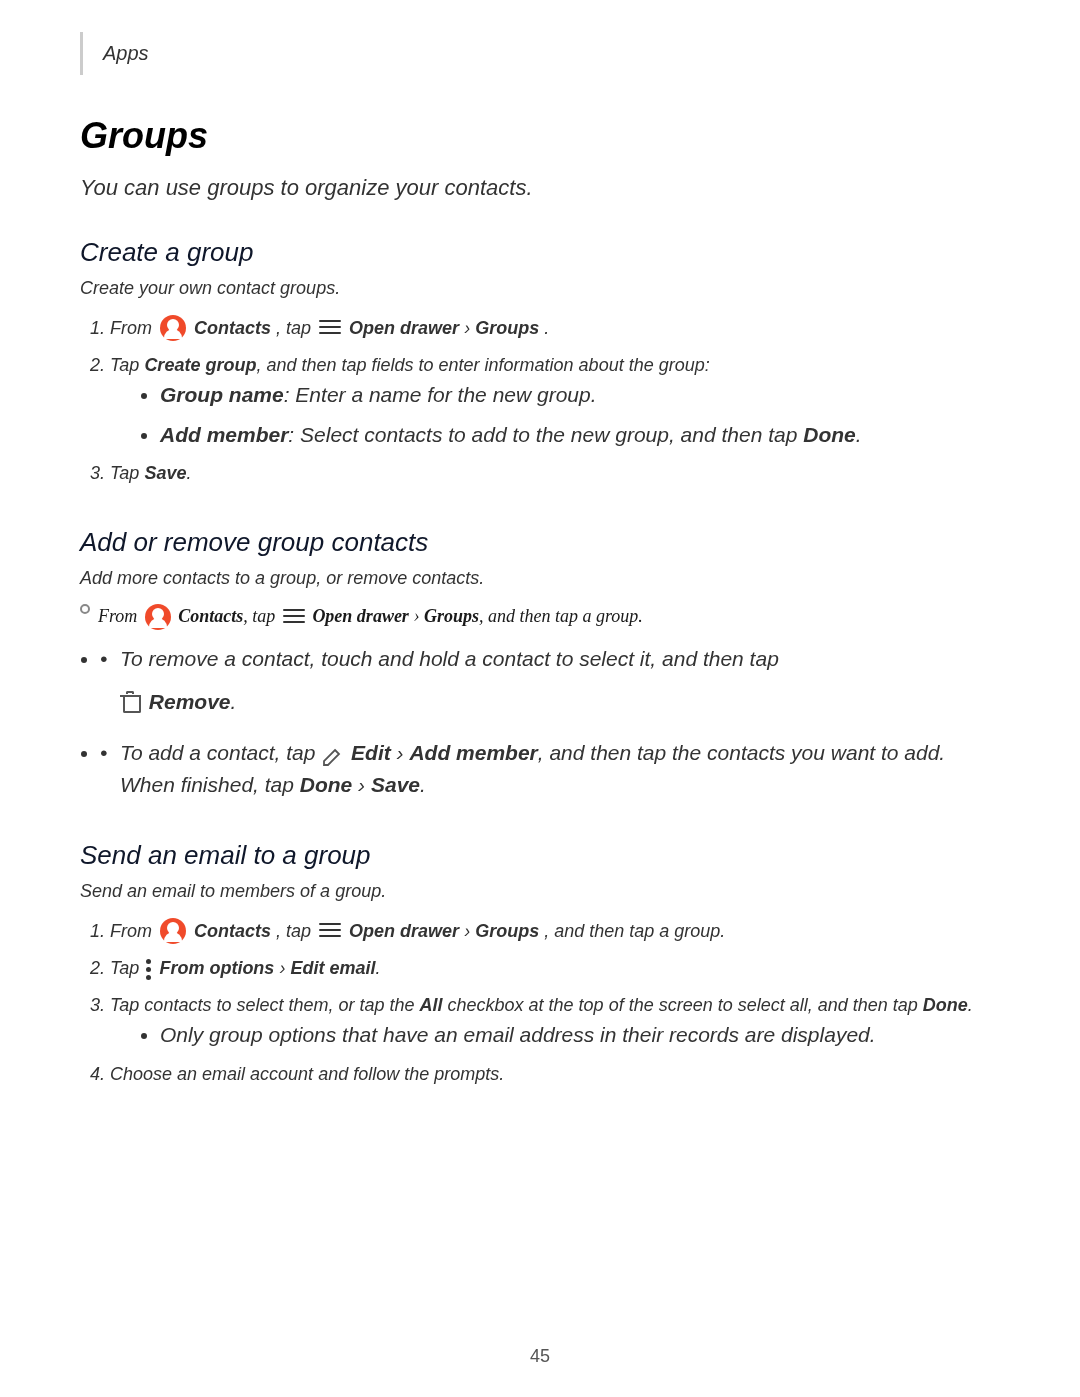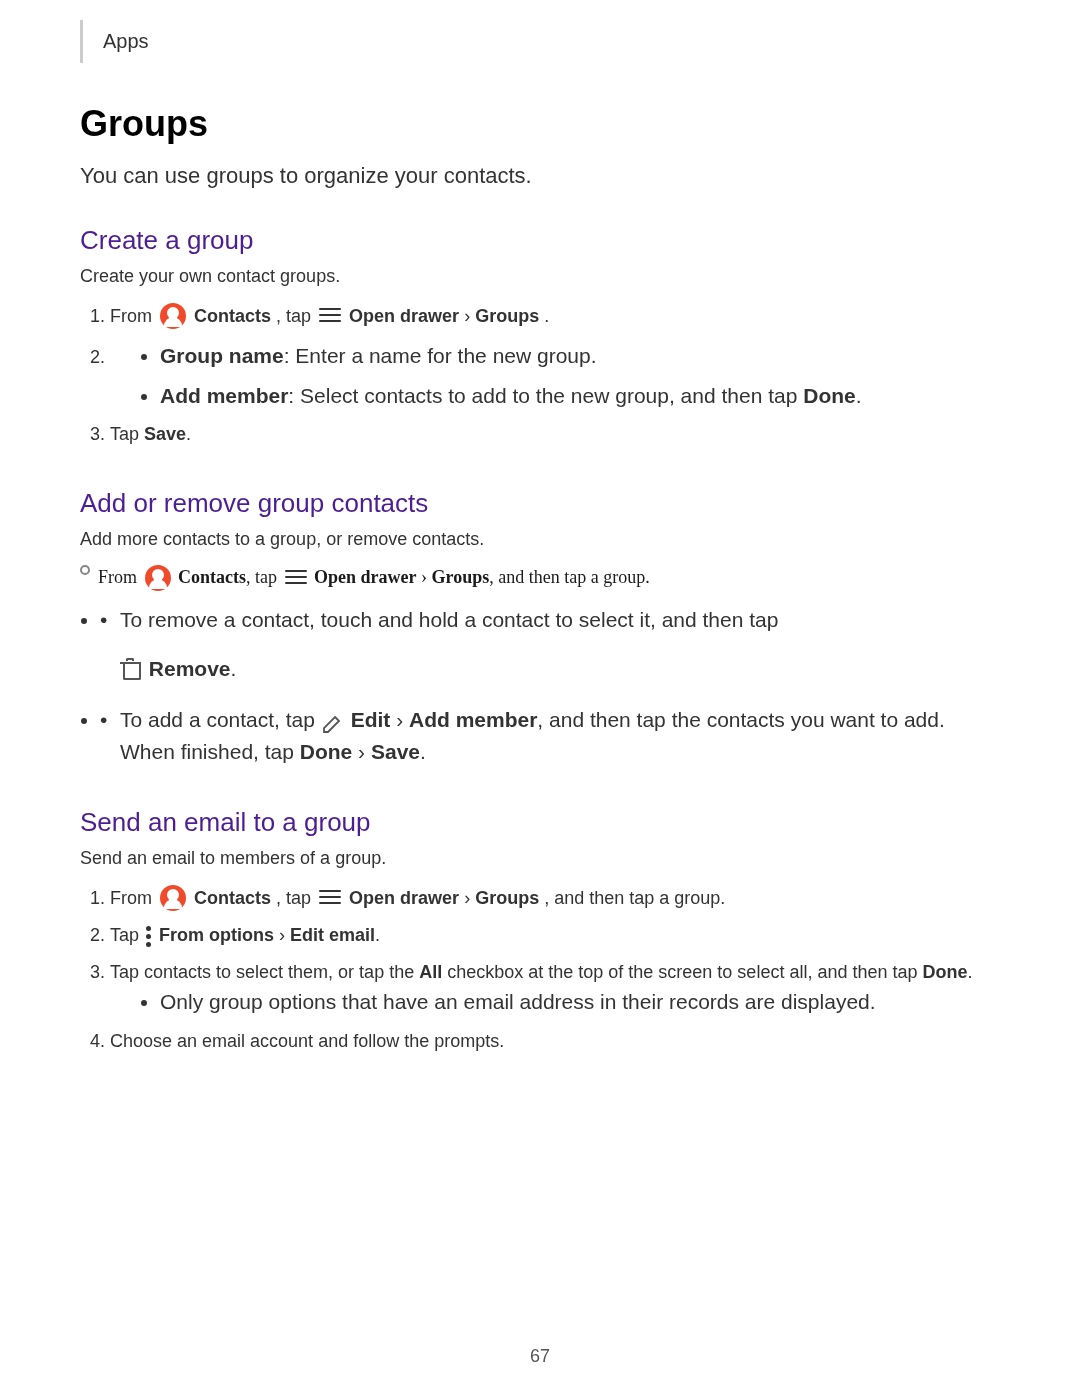--- a/index.html
+++ b/index.html
@@ -12,21 +12,22 @@
       background: #ffffff;
       font-family: 'Georgia', 'Times New Roman', serif;
       font-size: 18px;
       color: #1a1a1a;
       width: 1080px;
       min-height: 1397px;
       position: relative;
     }
 
     .page-container {
-      padding: 20px 80px 60px 80px;
+      padding: 32px 80px 60px 80px;
+      font-style: italic;
     }
 
     .apps-header {
       border-left: 3px solid #cccccc;
       padding-left: 20px;
       margin-bottom: 40px;
       font-size: 20px;
       font-family: Arial, sans-serif;
       color: #333;
       font-weight: normal;
@@ -46,21 +47,21 @@
       font-family: Arial, sans-serif;
       font-size: 22px;
       color: #333;
       margin-bottom: 36px;
     }
 
     h2.section-title {
       font-family: Arial, sans-serif;
       font-size: 26px;
       font-weight: 400;
-      color: #4c1d95;
+      color: #0f172a;
       margin-bottom: 10px;
     }
 
     .section-desc {
       font-family: Arial, sans-serif;
       font-size: 18px;
       color: #333;
       margin-bottom: 16px;
     }
 
@@ -307,20 +308,21 @@
         <span class="drawer-icon">
           <span></span><span></span><span></span>
         </span>
         <span class="bold"> Open drawer</span>
         <span> › </span>
         <span class="bold">Groups</span>
         <span>.</span>
       </li>
 
       <li>
+        <span>Tap <span class="bold">Create group</span>, and then tap fields to enter information about the group:</span>
         <ul>
           <li>
             <span class="bold">Group name</span>: Enter a name for the new group.
           </li>
           <li>
             <span class="bold">Add member</span>: Select contacts to add to the new group, and then tap <span class="bold">Done</span>.
           </li>
         </ul>
       </li>
 
@@ -343,21 +345,21 @@
         <span class="drawer-icon">
           <span></span><span></span><span></span>
         </span>
         <span class="bold"> Open drawer</span> › <span class="bold">Groups</span>, and then tap a group.
       </span>
     </div>
 
     <ul class="nested-ul">
       <li style="margin-bottom: 16px;">
         To remove a contact, touch and hold a contact to select it, and then tap<br>
-        <span style="display:inline-flex; align-items:center; margin-top:17px;">
+        <span style="display:inline-flex; align-items:center; margin-top:11px;">
           <span class="trash-icon">
             <span class="trash-top"></span>
           </span>
           &nbsp;<span class="bold">Remove</span>.
         </span>
       </li>
       <li>
         To add a contact, tap 
         <span class="edit-icon">
           <svg viewBox="0 0 18 18" fill="none" stroke="#555" stroke-width="1.8">
@@ -408,14 +410,14 @@
 
       <li>
         Choose an email account and follow the prompts.
       </li>
     </ol>
   </div>
 
 </div>
 
 <div class="page-footer">
-  <span>67</span>
+  <span>45</span>
 </div>
 
 </body></html>

